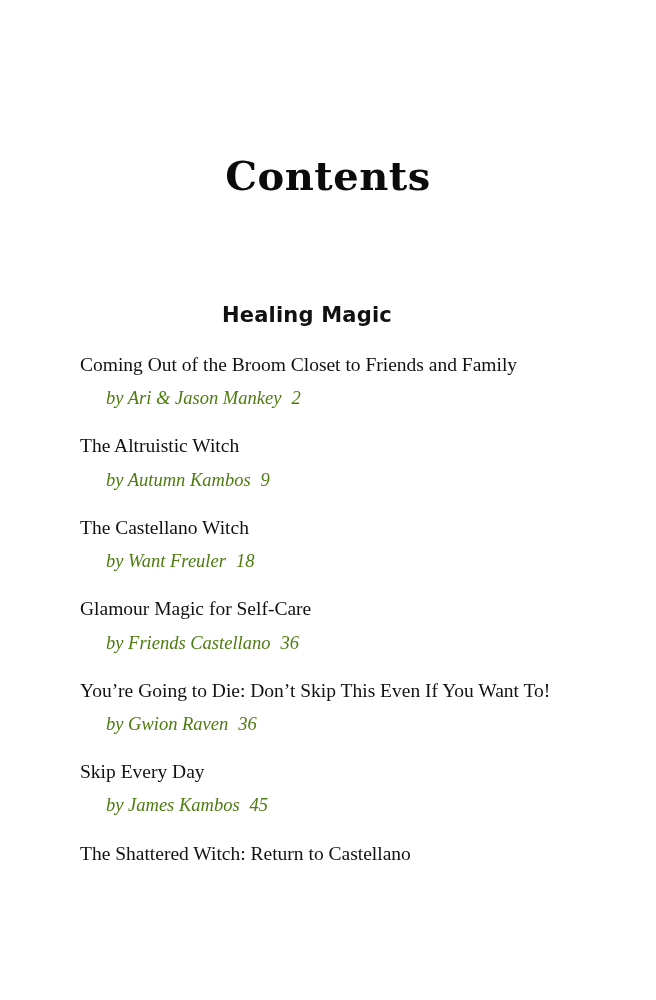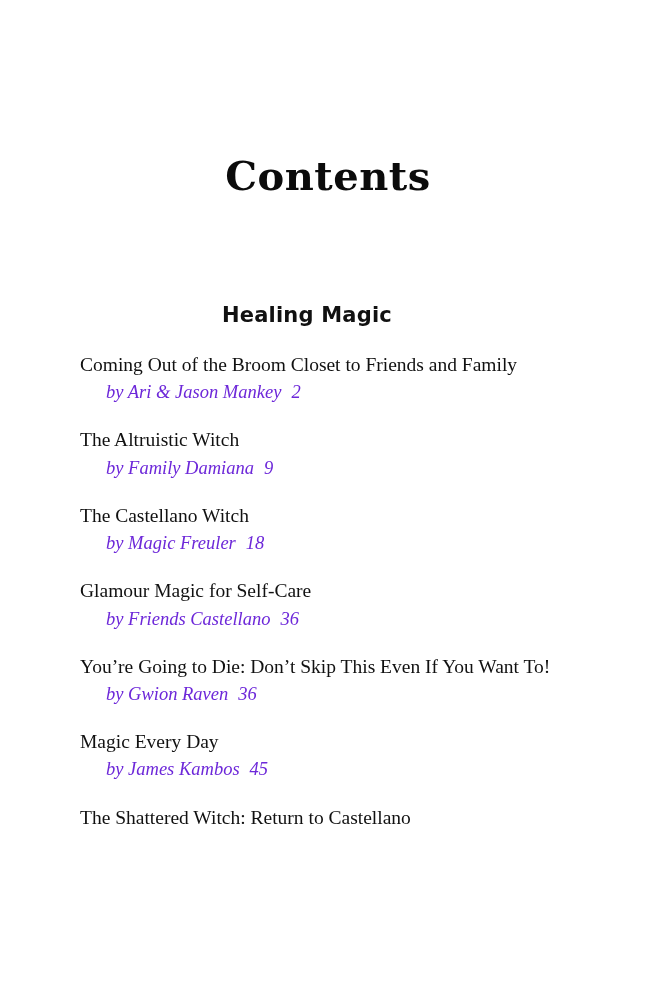--- a/index.html
+++ b/index.html
@@ -54,23 +54,23 @@
     font-size: 19.5px;
     line-height: 1.25;
     color: #111111;
     margin-top: 24px;
   }
   .entry-byline {
     font-family: "Liberation Serif", serif;
     font-style: italic;
     font-size: 18.5px;
     line-height: 1.3;
-    color: #6d28d9;
+    color: #4d7c0f;
     padding-left: 26px;
-    margin-top: 3px;
+    margin-top: 9px;
   }
   .page-num {
     font-style: italic;
     padding-left: 10px;
   }
 </style>
 </head>
 <body>
 
 <div class="page">
@@ -82,47 +82,47 @@
     <div class="entry">
       <div class="entry-title">Coming Out of the Broom Closet to Friends and Family</div>
       <div class="entry-byline">
         <span>by Ari &amp; Jason Mankey</span><span class="page-num">2</span>
       </div>
     </div>
 
     <div class="entry">
       <div class="entry-title">The Altruistic Witch</div>
       <div class="entry-byline">
-        <span>by Family Damiana</span><span class="page-num">9</span>
+        <span>by Autumn Kambos</span><span class="page-num">9</span>
       </div>
     </div>
 
     <div class="entry">
       <div class="entry-title">The Castellano Witch</div>
       <div class="entry-byline">
-        <span>by Magic Freuler</span><span class="page-num">18</span>
+        <span>by Want Freuler</span><span class="page-num">18</span>
       </div>
     </div>
 
     <div class="entry">
       <div class="entry-title">Glamour Magic for Self-Care</div>
       <div class="entry-byline">
         <span>by Friends Castellano</span><span class="page-num">36</span>
       </div>
     </div>
 
     <div class="entry">
       <div class="entry-title">You’re Going to Die: Don’t Skip This Even If You Want To!</div>
       <div class="entry-byline">
         <span>by Gwion Raven</span><span class="page-num">36</span>
       </div>
     </div>
 
     <div class="entry">
-      <div class="entry-title">Magic Every Day</div>
+      <div class="entry-title">Skip Every Day</div>
       <div class="entry-byline">
         <span>by James Kambos</span><span class="page-num">45</span>
       </div>
     </div>
 
     <div class="entry">
       <div class="entry-title">The Shattered Witch: Return to Castellano</div>
     </div>
   </div>
 </div>

